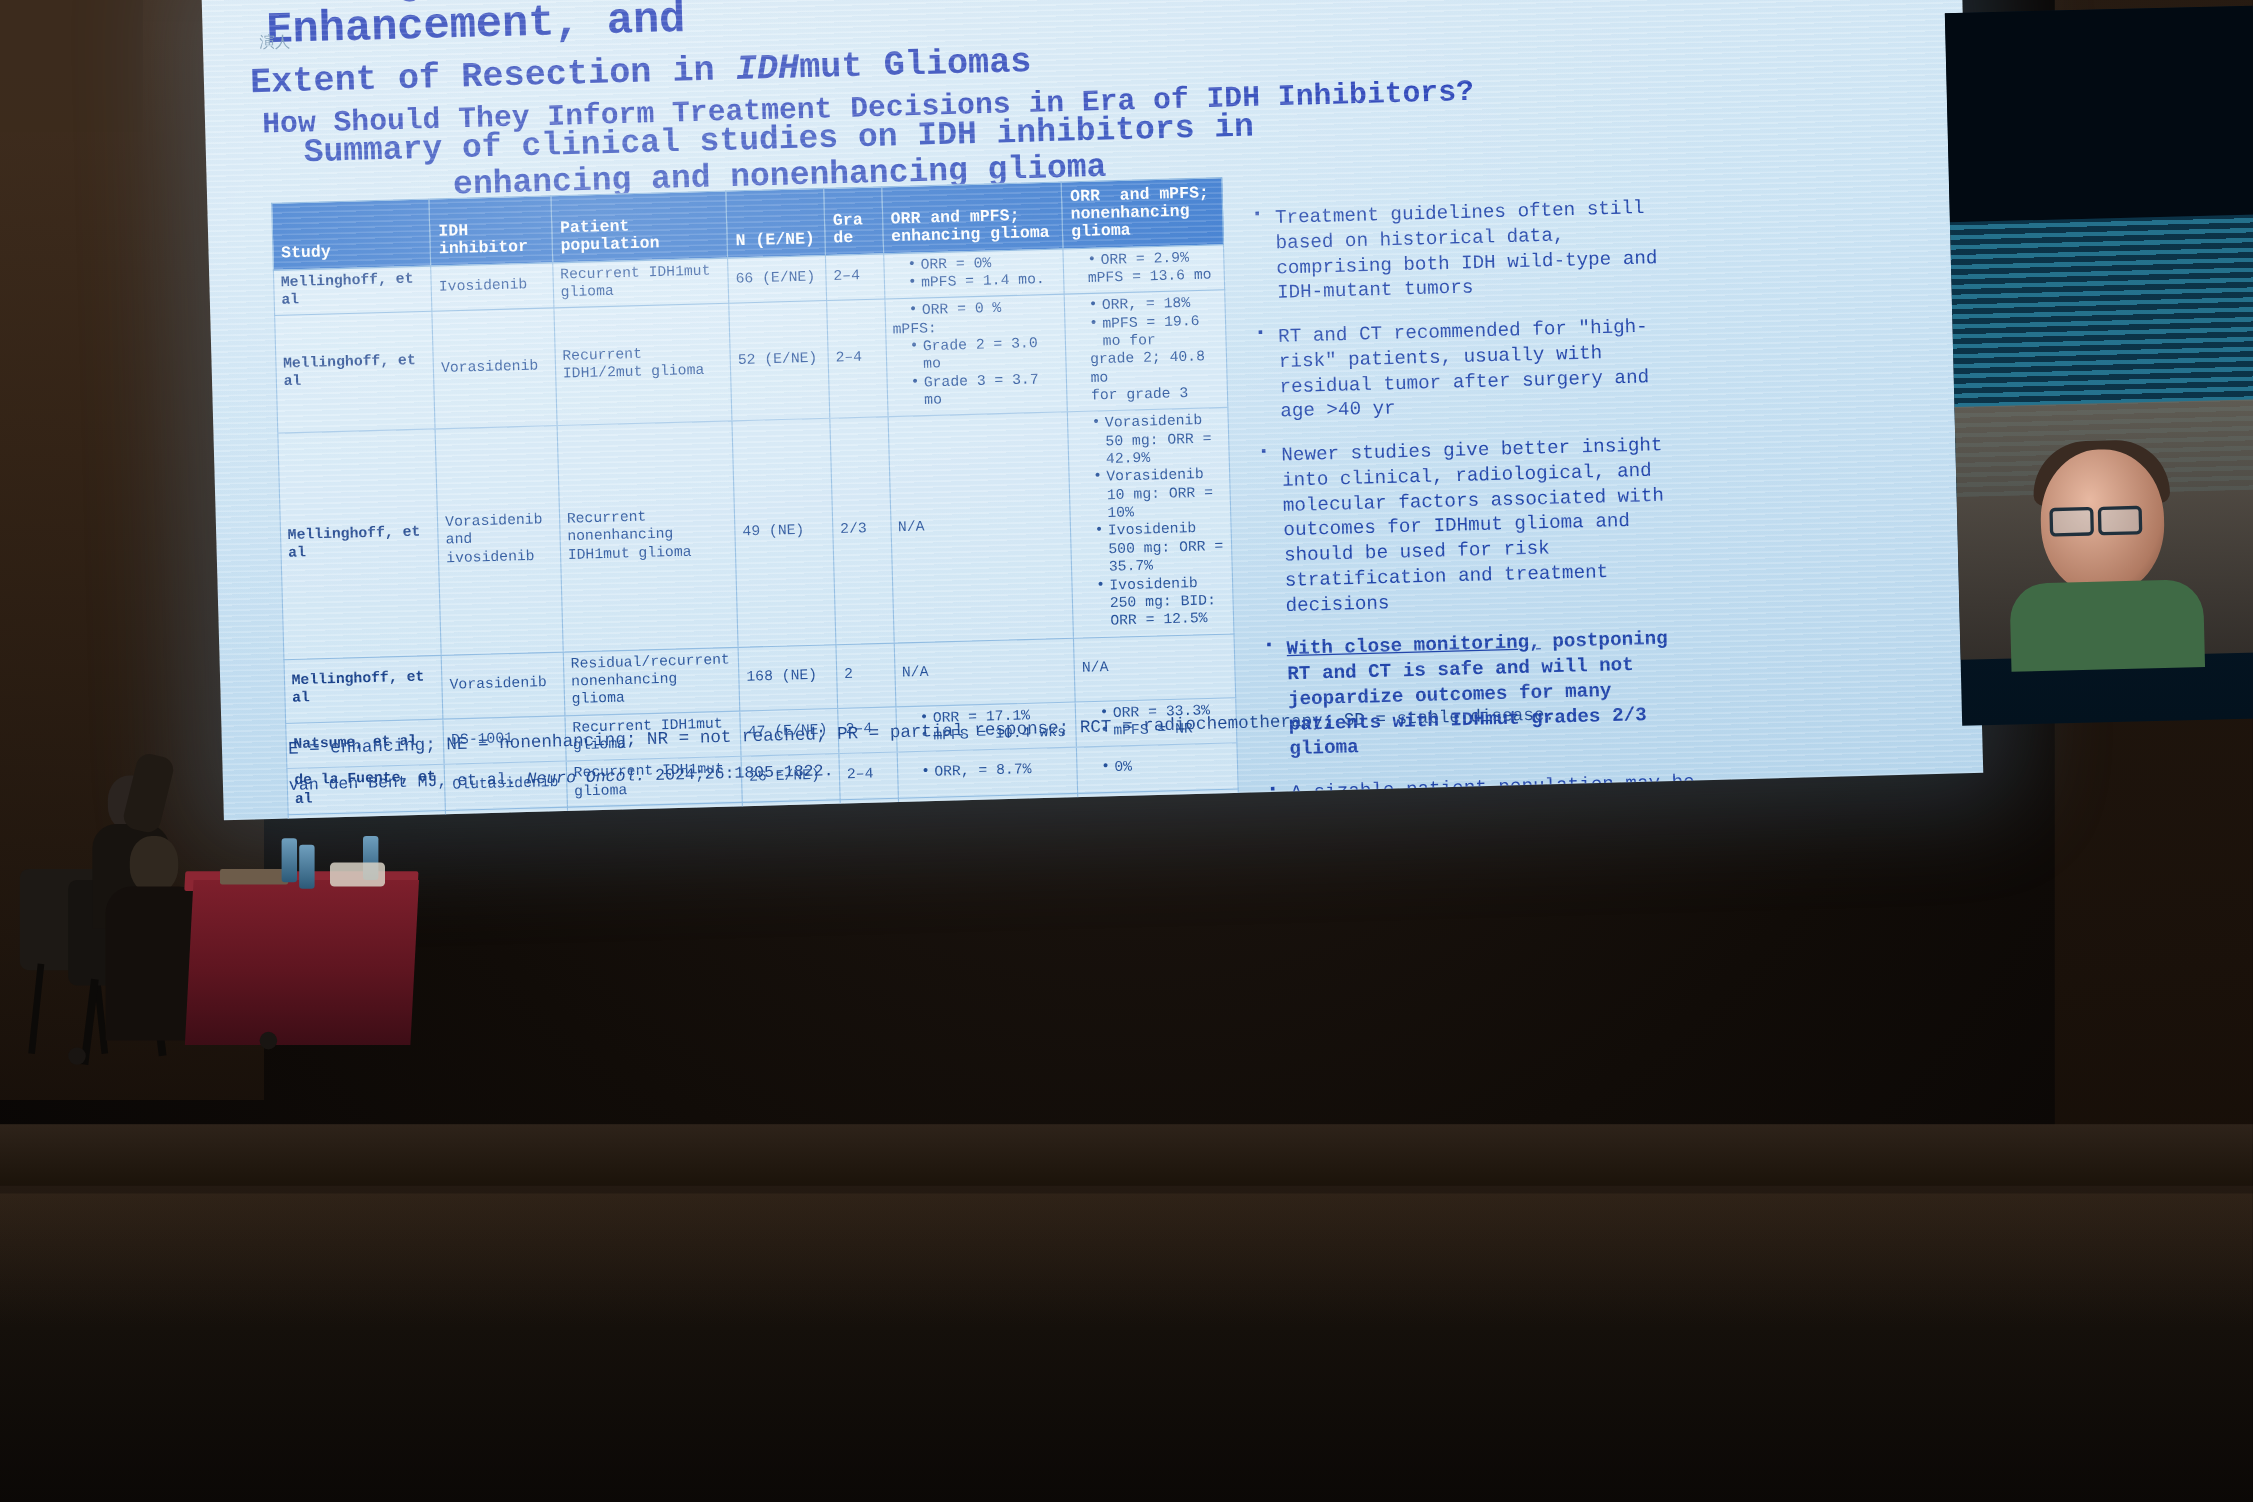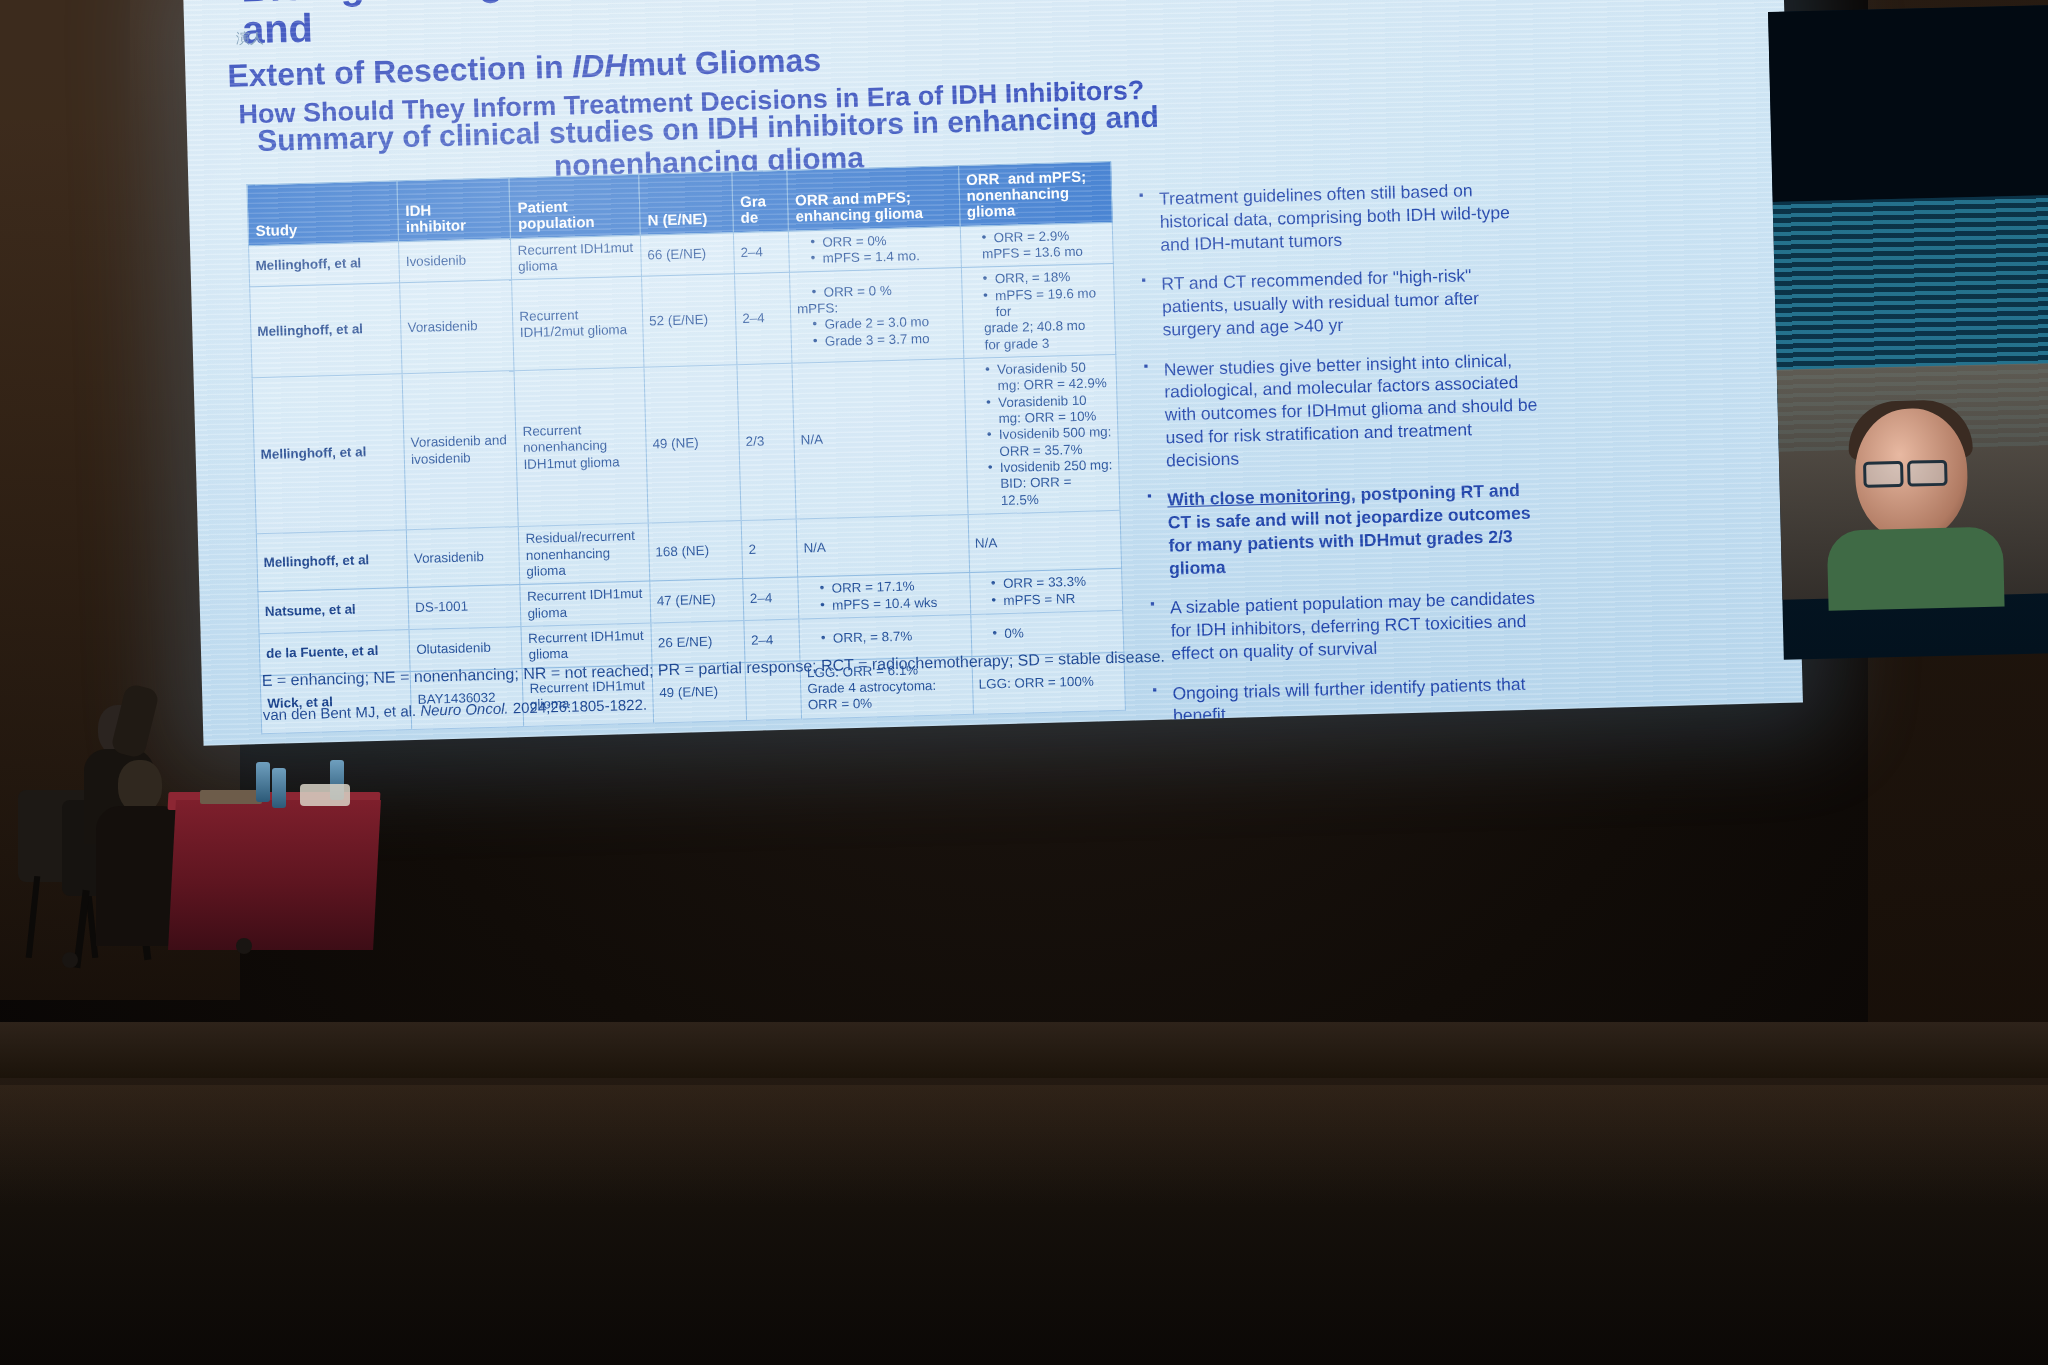--- a/index.html
+++ b/index.html
@@ -1,20 +1,20 @@
 <!DOCTYPE html>
 <html><head>
 <meta charset="utf-8">
 <style>
   html,body{margin:0;padding:0;background:#000;}
   body{width:2048px;height:1365px;overflow:hidden;font-family:"Liberation Sans",sans-serif;}
 
   
   #room{position:absolute;inset:0;background:
-      radial-gradient(ellipse at 50% 20%, #231a14 0%, #110c08 55%, #060404 100%);}
+      radial-gradient(ellipse at 50% 20%, #231a14 0%, #110c08 55%, #060404 100%); font-family: Liberation Mono, monospace;}
   .wall-left{position:absolute;left:0;top:0;width:240px;height:1000px;
       background:linear-gradient(180deg,#4a3524 0%,#3a2819 40%,#1b120b 100%);opacity:.85;}
   .wall-right{position:absolute;right:0;top:0;width:180px;height:1040px;
       background:linear-gradient(180deg,#2a1d13 0%,#191009 100%);opacity:.9;}
   .ceiling{position:absolute;left:0;top:0;width:100%;height:20px;background:#0a0705;}
   .stage-front{position:absolute;left:0;top:1022px;width:100%;height:60px;
       background:linear-gradient(180deg,#2e231a 0%,#1a1209 100%);}
   .stage-floor{position:absolute;left:0;top:1078px;width:100%;height:290px;
       background:linear-gradient(180deg,#241a12 0%,#15100b 45%,#0b0806 100%);}
   .floor-sheen{position:absolute;left:0;top:1085px;width:100%;height:120px;

